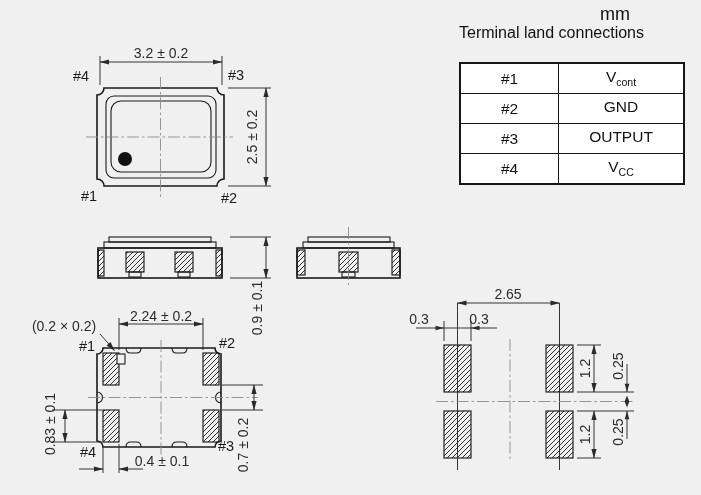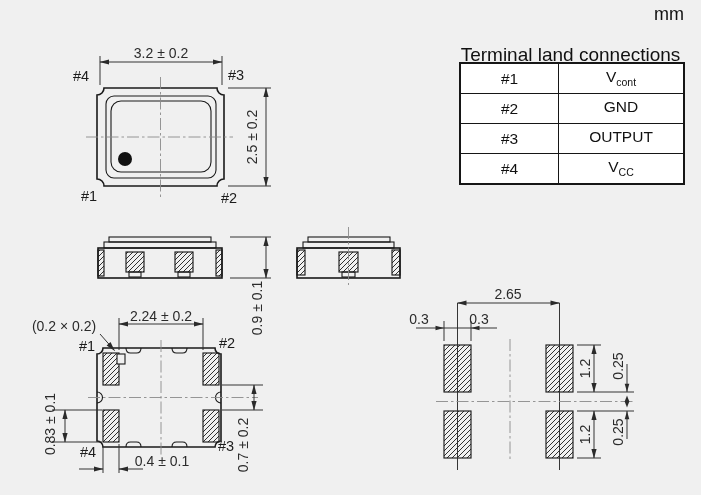--- a/index.html
+++ b/index.html
@@ -8,22 +8,22 @@
   #drawing{position:absolute;left:0;top:0;}
   svg text{fill:#2b2b2b;font-size:14px;font-family:"Liberation Sans",sans-serif;}
   svg text.pin{font-size:14.5px;fill:#1c1c1c;}
   .ol{fill:none;stroke:#1a1a1a;stroke-width:1.6;}
   .ol2{fill:none;stroke:#1a1a1a;stroke-width:1.1;}
   .pad{fill:url(#hatch);stroke:#1a1a1a;stroke-width:1.15;}
   .dim{stroke:#2a2a2a;stroke-width:0.95;fill:none;}
   .cl{stroke:#8a8a8a;stroke-width:0.9;stroke-dasharray:12 3 2.5 3;fill:none;}
   .arr{fill:#2a2a2a;stroke:none;}
   .overlay{position:absolute;color:#111;}
-  #mm-label{left:600px;top:4px;width:84px;text-align:right;font-size:18px;}
-  #table-title{left:459px;top:44px;width:223px;text-align:center;font-size:19px;}
+  #mm-label{left:600px;top:4px;width:84px;text-align:left;font-size:18px;}
+  #table-title{left:459px;top:24px;width:223px;text-align:left;font-size:16px;}
   #land-title{left:437px;top:260px;width:182px;text-align:center;font-size:16px;}
   #terminal-table{position:absolute;left:459px;top:62px;border-collapse:collapse;
         background:#ffffff;border:2px solid #161616;}
   #terminal-table td{border:1px solid #161616;text-align:center;vertical-align:middle;
         font-size:15.5px;color:#111;padding:0;height:29px;}
   #terminal-table td.c1{width:97px;}
   #terminal-table td.c2{width:124px;}
   #terminal-table sub{font-size:10.5px;}
 </style>
 </head>

